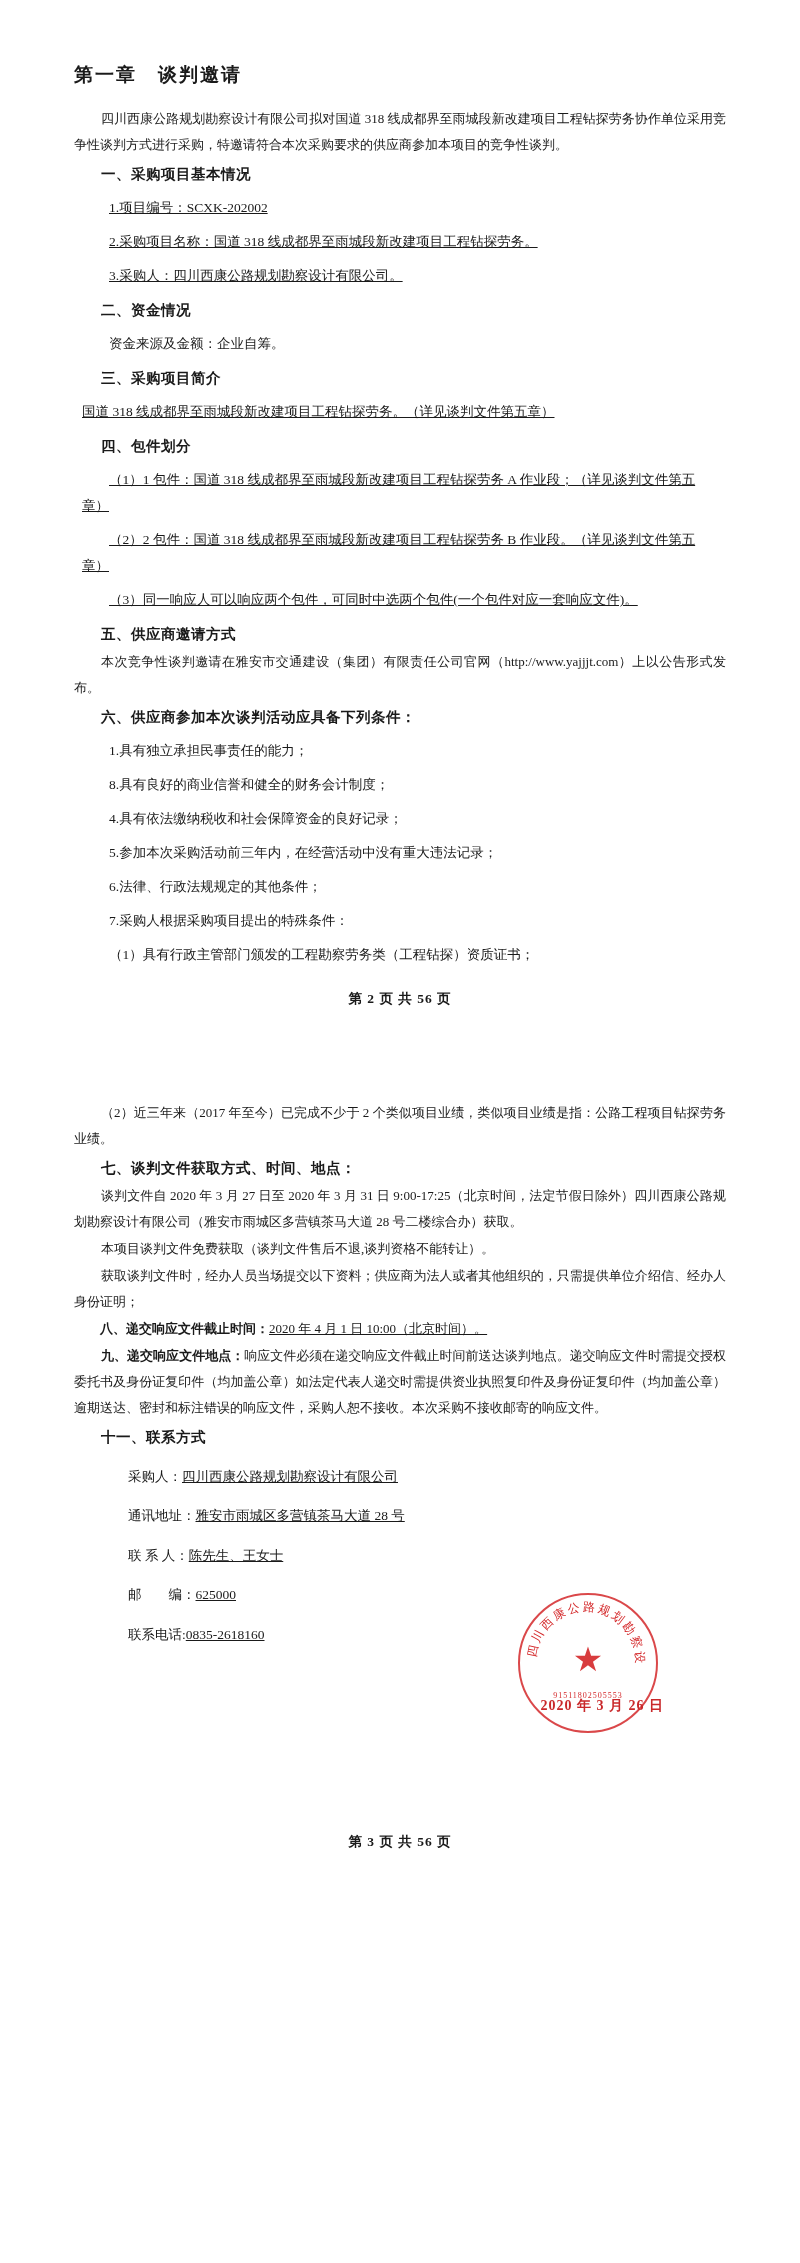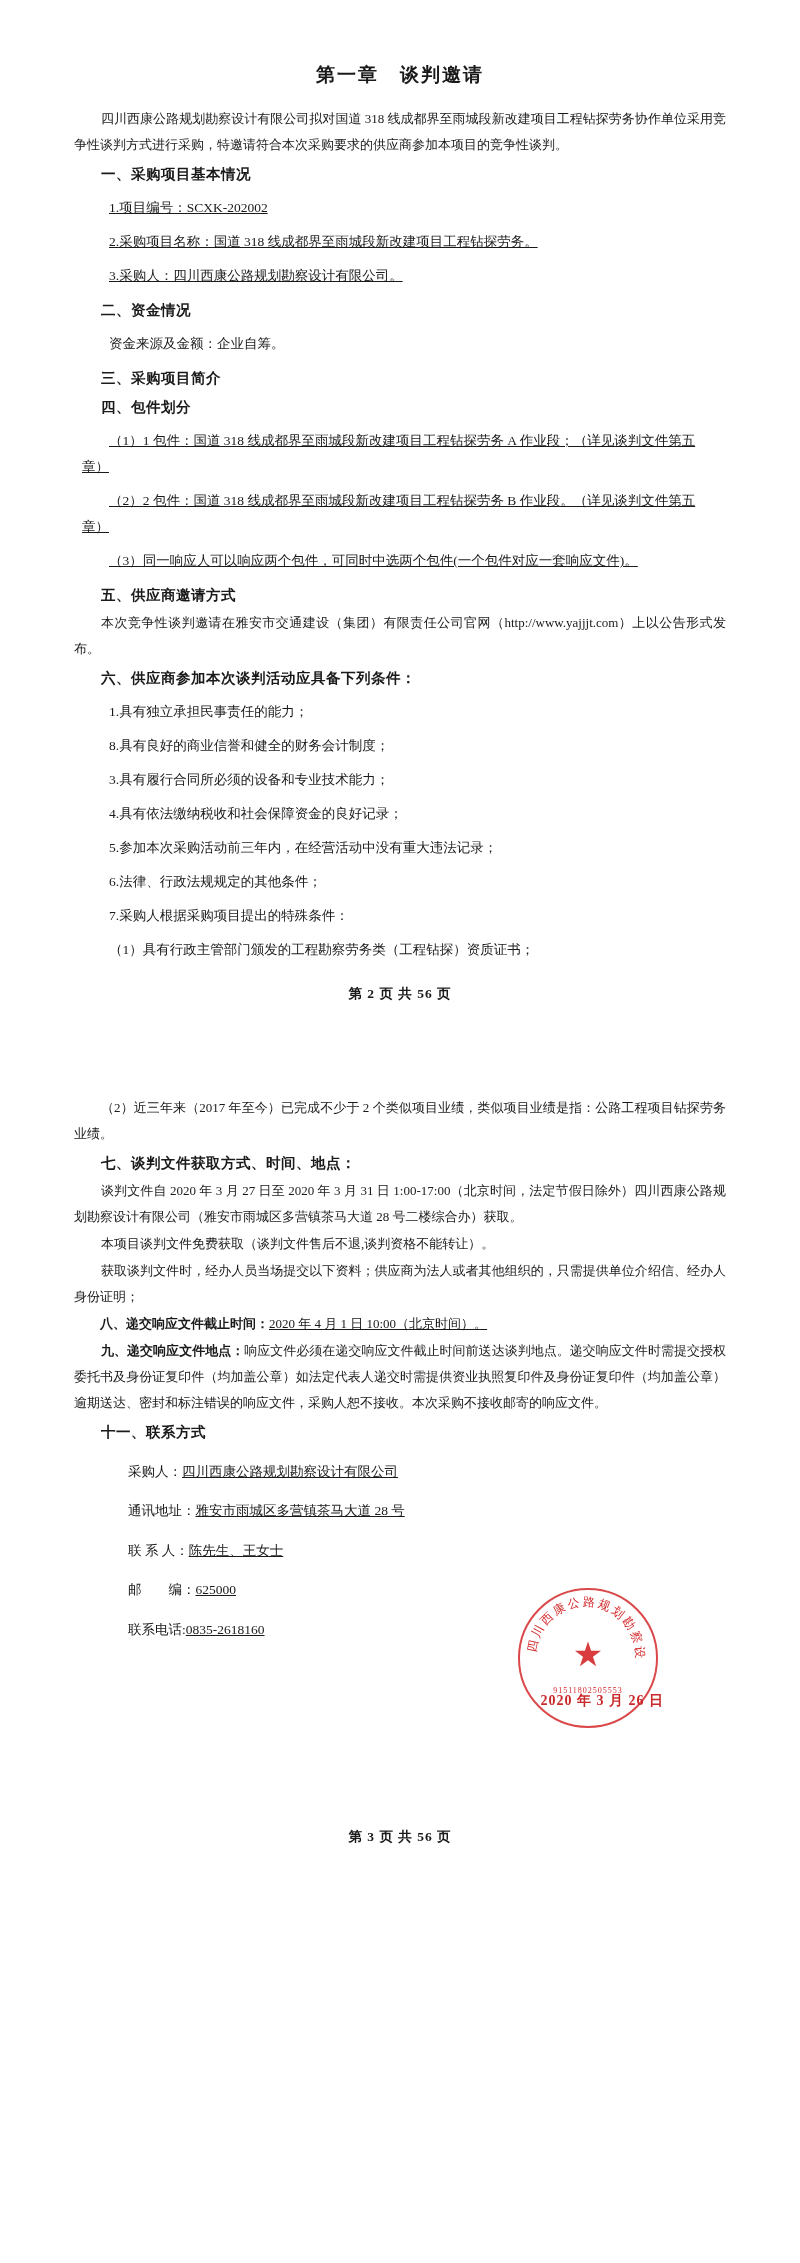--- a/index.html
+++ b/index.html
@@ -17,21 +17,20 @@
     width: 800px;
     box-sizing: border-box;
     padding: 0 74px;
   }
   .page1 { padding-top: 62px; }
   .page2 { padding-top: 0px; }
 
   h1.doc-title {
     font-size: 19px;
     font-weight: bold;
-    text-align: center;
     letter-spacing: 2px;
     margin: 0 0 18px 0;
     font-family: "Liberation Serif", "DejaVu Serif", serif;
   }
   p.para {
     font-size: 13px;
     line-height: 26px;
     margin: 0 0 1px 0;
     text-align: justify;
     text-justify: inter-ideograph;
@@ -141,50 +140,50 @@
 
   <h2 class="sec">一、采购项目基本情况</h2>
   <p class="item"><span class="u">1.项目编号：SCXK-202002</span></p>
   <p class="item"><span class="u">2.采购项目名称：国道 318 线成都界至雨城段新改建项目工程钻探劳务。</span></p>
   <p class="item"><span class="u">3.采购人：四川西康公路规划勘察设计有限公司。</span></p>
 
   <h2 class="sec">二、资金情况</h2>
   <p class="item">资金来源及金额：企业自筹。</p>
 
   <h2 class="sec">三、采购项目简介</h2>
+  <p class="item hang"><span class="u">国道 318 线成都界至雨城段新改建项目工程钻探劳务。（详见谈判文件第五章）</span></p>
 
   <h2 class="sec">四、包件划分</h2>
   <p class="item"><span class="u">（1）1 包件：国道 318 线成都界至雨城段新改建项目工程钻探劳务 A 作业段；（详见谈判文件第五章）</span></p>
   <p class="item"><span class="u">（2）2 包件：国道 318 线成都界至雨城段新改建项目工程钻探劳务 B 作业段。（详见谈判文件第五章）</span></p>
   <p class="item"><span class="u">（3）同一响应人可以响应两个包件，可同时中选两个包件(一个包件对应一套响应文件)。</span></p>
 
   <h2 class="sec">五、供应商邀请方式</h2>
   <p class="para">本次竞争性谈判邀请在雅安市交通建设（集团）有限责任公司官网（http://www.yajjjt.com）上以公告形式发布。</p>
 
   <h2 class="sec">六、供应商参加本次谈判活动应具备下列条件：</h2>
   <p class="item">1.具有独立承担民事责任的能力；</p>
   <p class="item">8.具有良好的商业信誉和健全的财务会计制度；</p>
-  <p class="item">3.具有履行合同所必须的设备和专业技术能力；</p>
   <p class="item">4.具有依法缴纳税收和社会保障资金的良好记录；</p>
   <p class="item">5.参加本次采购活动前三年内，在经营活动中没有重大违法记录；</p>
   <p class="item">6.法律、行政法规规定的其他条件；</p>
   <p class="item">7.采购人根据采购项目提出的特殊条件：</p>
   <p class="item">（1）具有行政主管部门颁发的工程勘察劳务类（工程钻探）资质证书；</p>
 
   <div class="footer">第 2 页 共 56 页</div>
 </div>
 
 <div class="spacer-between"></div>
 
 <div class="page page2">
 
   <p class="para">（2）近三年来（2017 年至今）已完成不少于 2 个类似项目业绩，类似项目业绩是指：公路工程项目钻探劳务业绩。</p>
 
   <h2 class="sec">七、谈判文件获取方式、时间、地点：</h2>
-  <p class="para">谈判文件自 2020 年 3 月 27 日至 2020 年 3 月 31 日 1:00-17:00（北京时间，法定节假日除外）四川西康公路规划勘察设计有限公司（雅安市雨城区多营镇茶马大道 28 号二楼综合办）获取。</p>
+  <p class="para">谈判文件自 2020 年 3 月 27 日至 2020 年 3 月 31 日 9:00-17:25（北京时间，法定节假日除外）四川西康公路规划勘察设计有限公司（雅安市雨城区多营镇茶马大道 28 号二楼综合办）获取。</p>
   <p class="para">本项目谈判文件免费获取（谈判文件售后不退,谈判资格不能转让）。</p>
   <p class="para">获取谈判文件时，经办人员当场提交以下资料；供应商为法人或者其他组织的，只需提供单位介绍信、经办人身份证明；</p>
 
   <p class="para noindent"><b style="text-indent:27px;display:inline;">　　<span>八、递交响应文件截止时间：</span></b><span class="u">2020 年 4 月 1 日 10:00（北京时间）。</span></p>
 
   <p class="para"><b><span>九、递交响应文件地点：</span></b><span>响应文件必须在递交响应文件截止时间前送达谈判地点。递交响应文件时需提交授权委托书及身份证复印件（均加盖公章）如法定代表人递交时需提供资业执照复印件及身份证复印件（均加盖公章）逾期送达、密封和标注错误的响应文件，采购人恕不接收。本次采购不接收邮寄的响应文件。</span></p>
 
 
   <h2 class="sec">十一、联系方式</h2>
 

